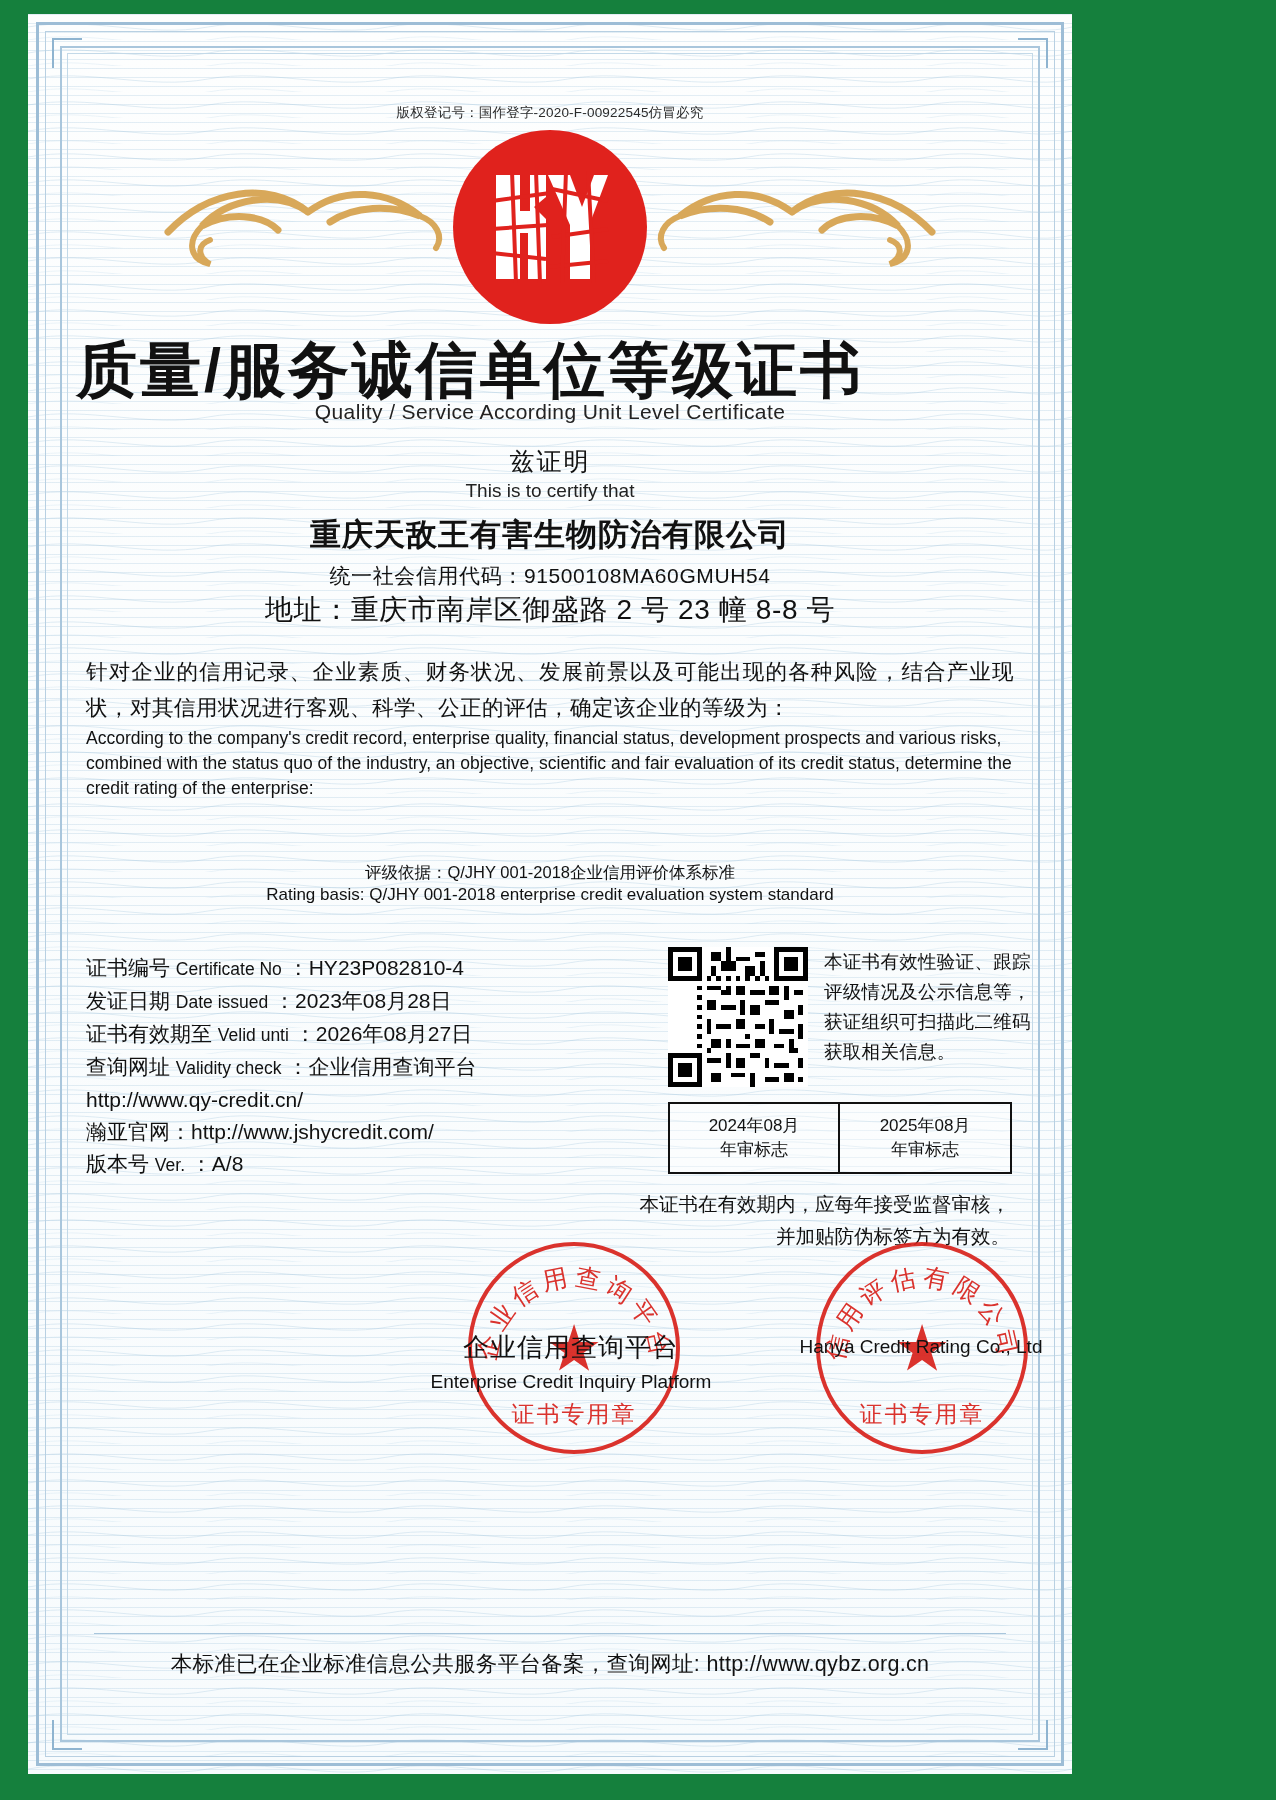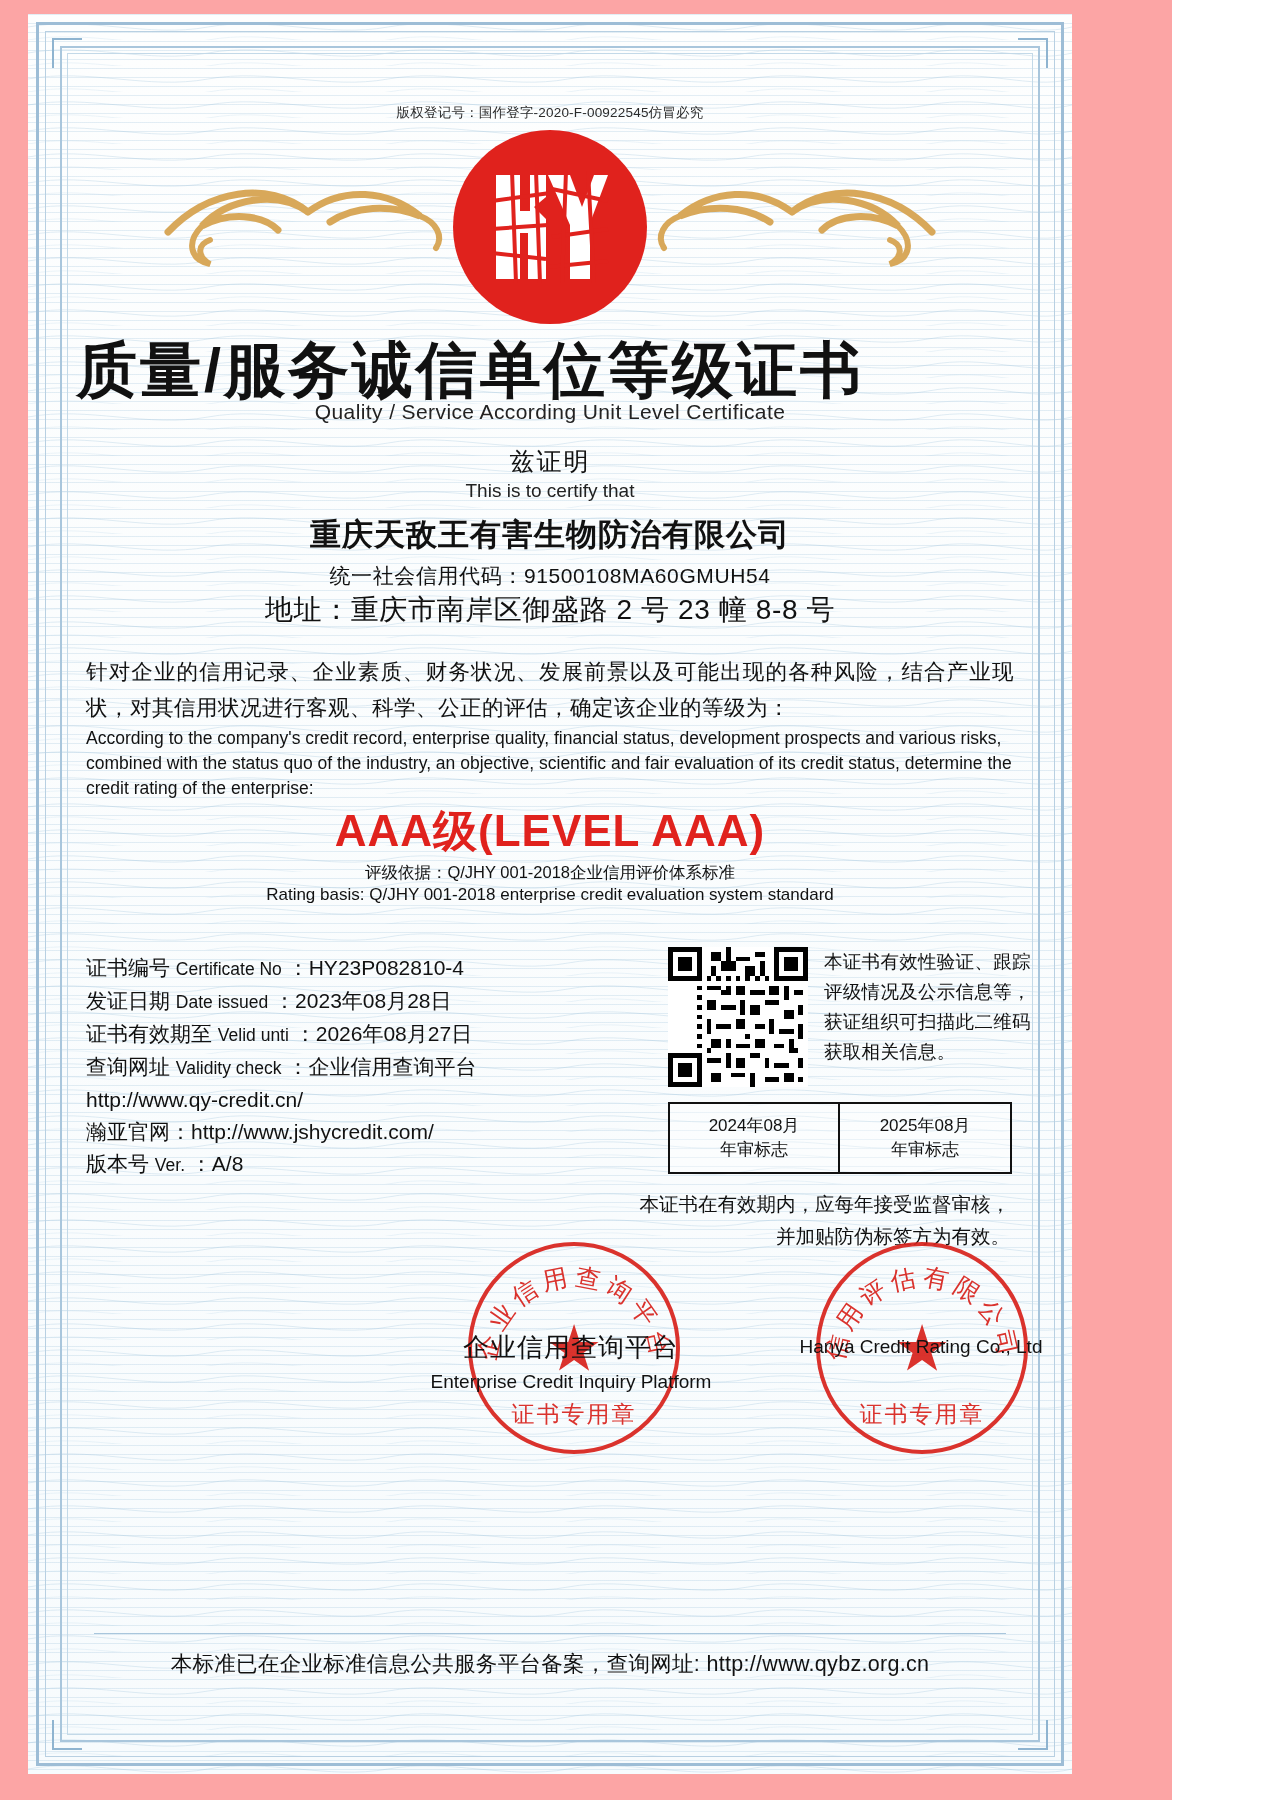--- a/index.html
+++ b/index.html
@@ -6,23 +6,23 @@
   html, body {
     margin: 0; padding: 0;
     width: 1280px; height: 1800px;
     background: #ffffff;
     font-family: "Liberation Sans", sans-serif;
   }
 
   
   .page {
     position: relative;
-    width: 1172px; height: 1800px;
+    width: 1276px; height: 1800px;
     overflow: hidden;
-    background: #fca5a5;
+    background: #15803d;
     padding-left: 19px;
   }
   .cert {
     position: absolute;
     left: 28px; top: 14px;
     width: 1044px; height: 1760px;
     background:
       repeating-linear-gradient(
         0deg,
         rgba(120,170,205,0.00) 0px,
@@ -396,21 +396,20 @@
       <div class="certify-zh">兹证明</div>
       <div class="certify-en">This is to certify that</div>
 
       <div class="company">重庆天敌王有害生物防治有限公司</div>
       <div class="credit-code">统一社会信用代码：91500108MA60GMUH54</div>
       <div class="address">地址：重庆市南岸区御盛路 2 号 23 幢 8-8 号</div>
 
       <div class="body-zh">针对企业的信用记录、企业素质、财务状况、发展前景以及可能出现的各种风险，结合产业现状，对其信用状况进行客观、科学、公正的评估，确定该企业的等级为：</div>
       <div class="body-en">According to the company's credit record, enterprise quality, financial status, development prospects and various risks, combined with the status quo of the industry, an objective, scientific and fair evaluation of its credit status, determine the credit rating of the enterprise:</div>
 
-      <div class="level">AAA级(LEVEL AAA)</div>
       <div class="basis-zh">评级依据：Q/JHY 001-2018企业信用评价体系标准</div>
       <div class="basis-en">Rating basis: Q/JHY 001-2018 enterprise credit evaluation system standard</div>
 
       <div class="details">
         <div class="row">
           <span>证书编号</span>
           <span class="lbl-en">Certificate No</span>
           <span>：HY23P082810-4</span>
         </div>
         <div class="row">

